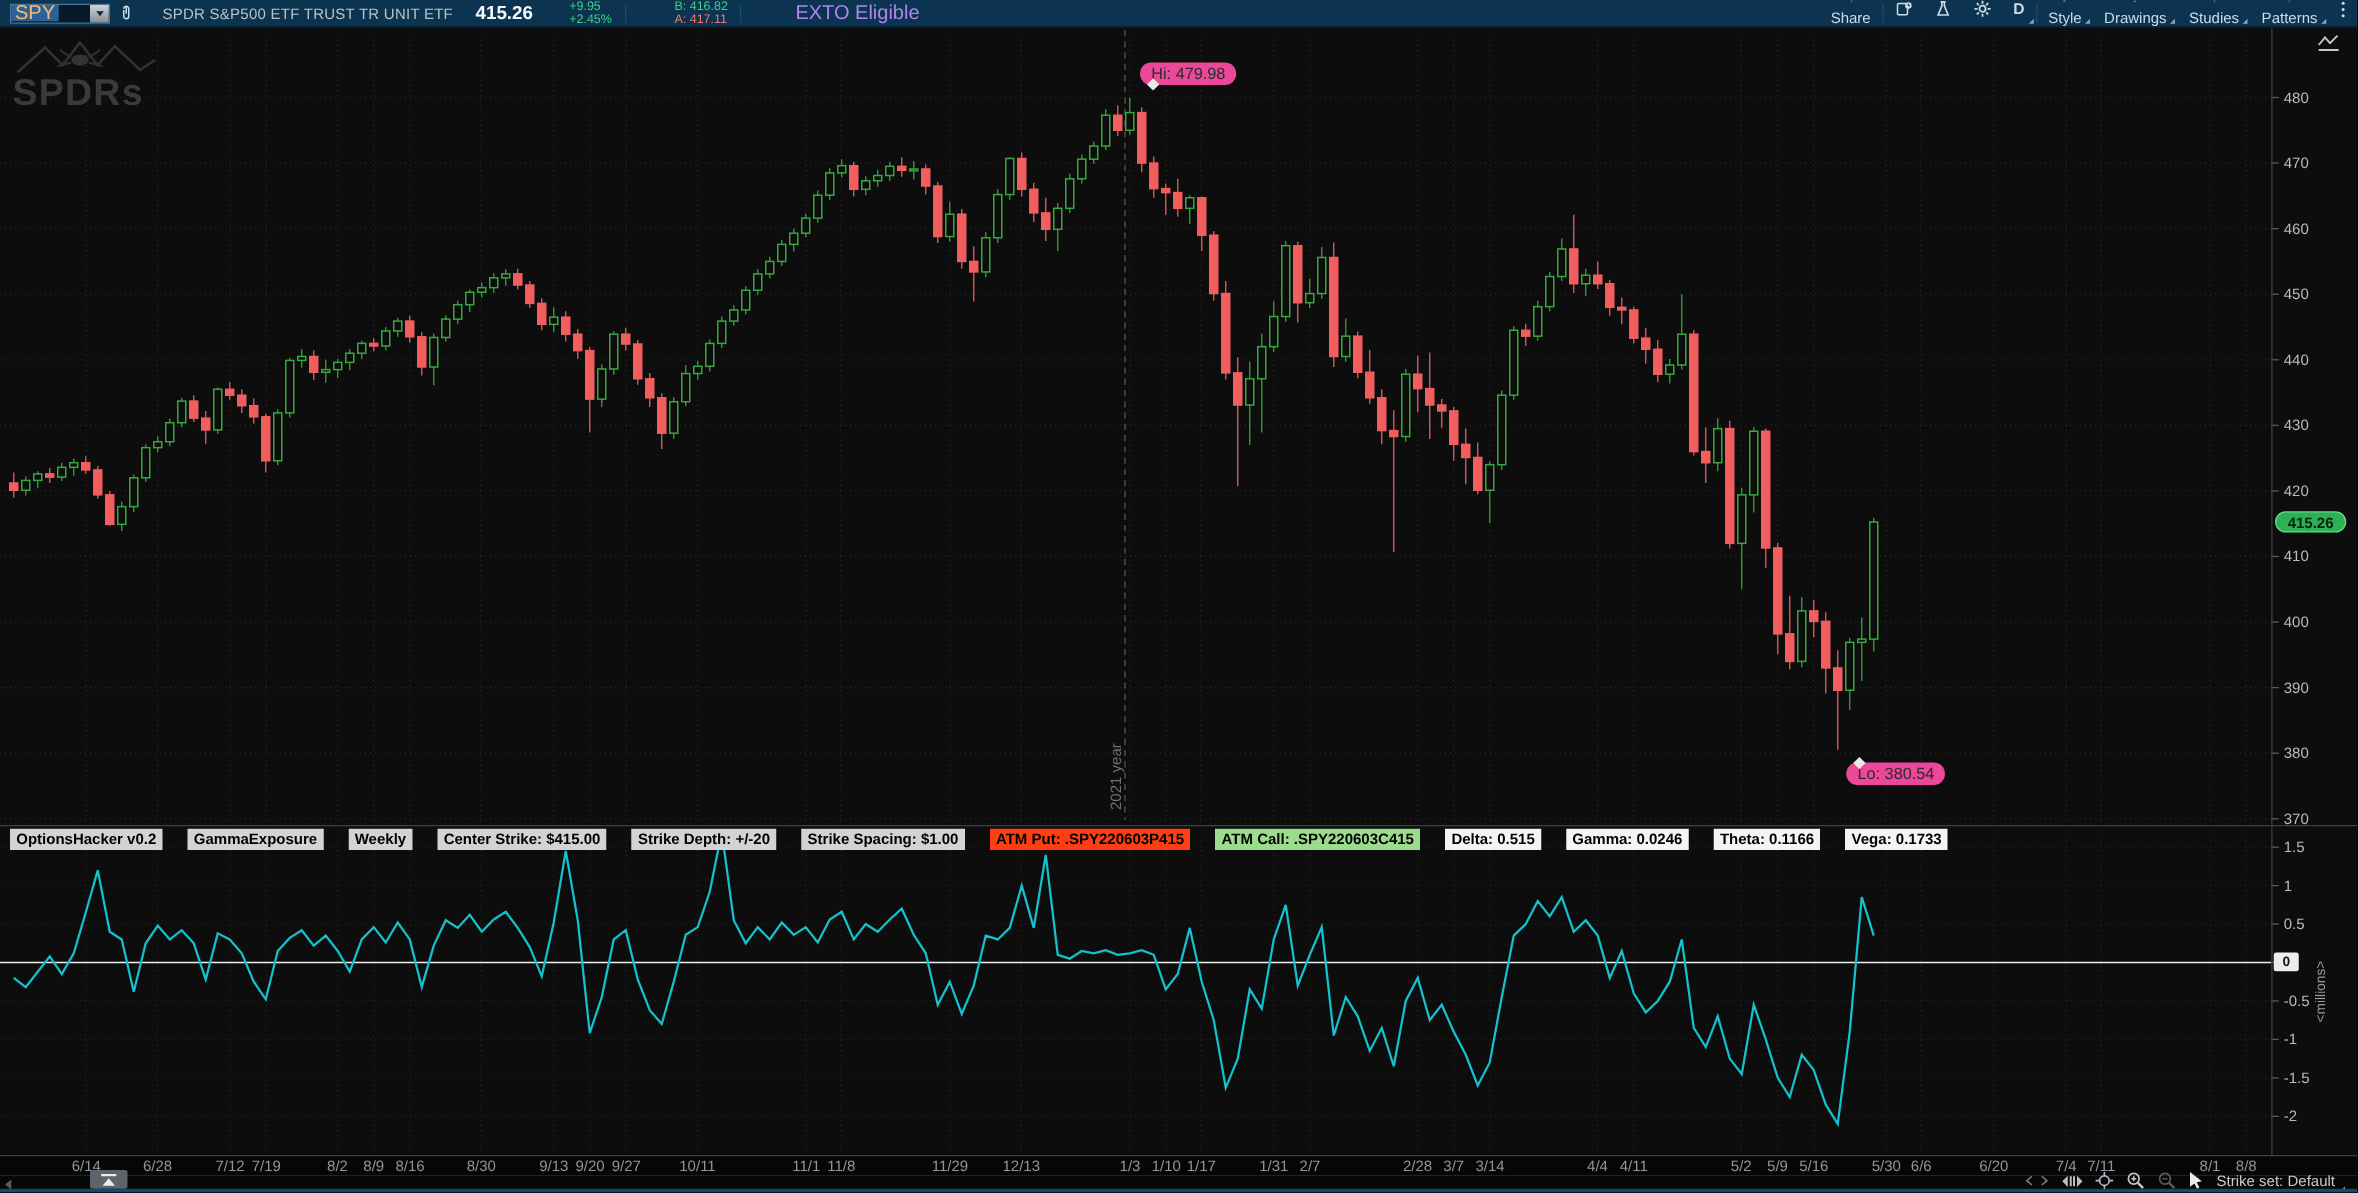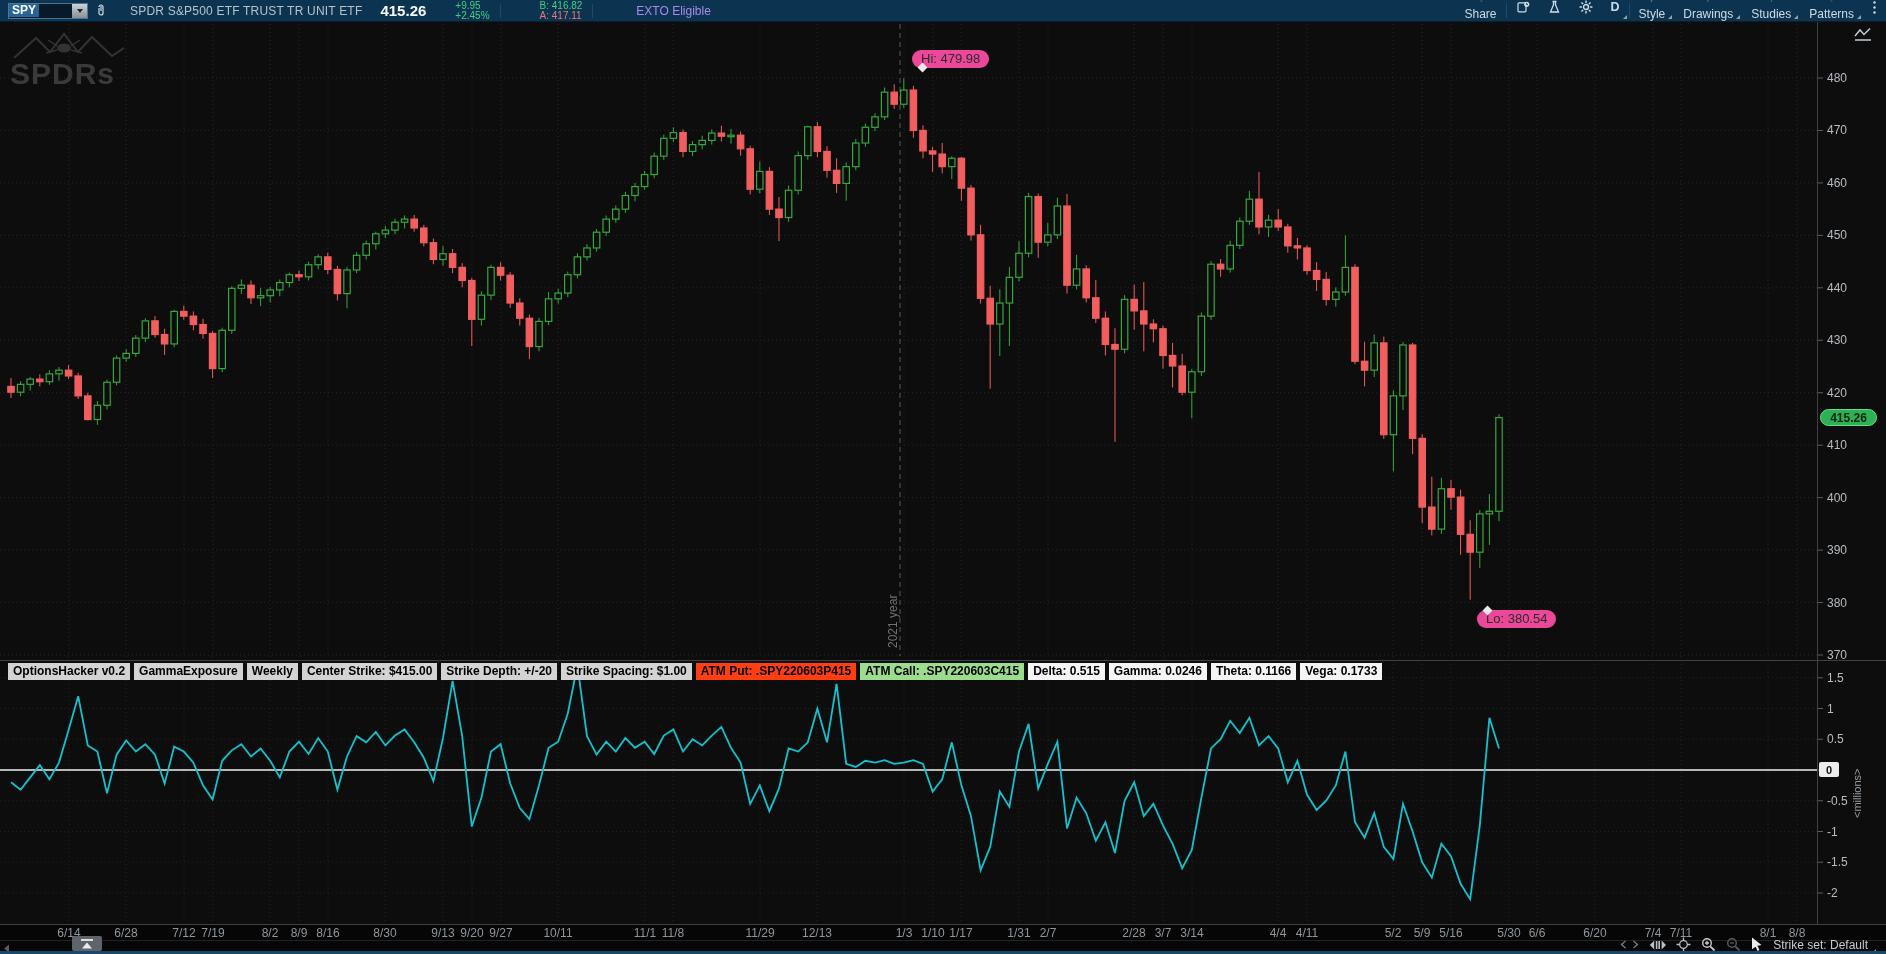--- a/index.html
+++ b/index.html
@@ -7,46 +7,46 @@
        font-family:"Liberation Sans","DejaVu Sans",sans-serif;-webkit-font-smoothing:antialiased;}
   #chart-svg{position:absolute;left:0;top:0;z-index:1;}
 
   
   .toolbar{position:absolute;left:0;top:0;width:100%;height:22px;background:#0c3450;
            border-bottom:1px solid #071f33;display:flex;justify-content:space-between;
            align-items:center;z-index:10;box-sizing:border-box;}
   .tb-left{display:flex;align-items:center;height:100%;}
   .symbol-box{margin-left:8px;width:80px;height:16px;background:#081a29;border:1px solid #4b7694;
               display:flex;align-items:center;justify-content:space-between;box-sizing:border-box;}
-  .sym-text{color:#ffffff;font-size:12px;font-weight:bold;padding:0 3px;background:#2a6496;line-height:13px;}
+  .sym-text{color:#fdba74;font-size:16px;font-weight:normal;padding:0 3px;background:#2a6496;line-height:13px;}
   .sym-dd{width:15px;height:14px;background:linear-gradient(#cdd2d8,#878f98);display:flex;
           align-items:center;justify-content:center;cursor:pointer;}
   .sym-dd i{display:block;width:0;height:0;border:3.5px solid transparent;border-top:4.5px solid #1e242a;margin-top:4px;}
   .tb-ic{display:flex;align-items:center;}
   .link-ic{margin-left:8px;}
   .desc{color:#b6c3cd;font-size:12px;margin-left:24px;letter-spacing:.2px;}
   .last{color:#f7fafc;font-size:15px;font-weight:bold;margin-left:18px;}
   .stack{display:flex;flex-direction:column;font-size:10px;line-height:10px;margin-left:29px;}
   .chg span{color:#3ed082;}
   .ba .bid{color:#3ed082;}.ba .ask{color:#f2766f;}
   .vdiv{width:1px;height:14px;background:#1c4a6e;margin:0 10px;}
-  .exto{color:#ab87ee;font-size:12px;padding-left:33px;}
+  .exto{color:#ab87ee;font-size:16px;padding-left:33px;}
   .tb-right{display:flex;align-items:center;height:100%;color:#ccdbe6;font-size:12px;}
   .tb-btn{display:flex;align-items:center;gap:5px;padding:0 9px;height:100%;position:relative;cursor:pointer;flex-direction:column;}
   .tb-btn.dd::after{content:"";position:absolute;right:2px;bottom:2px;width:0;height:0;
                     border-left:4px solid transparent;border-bottom:4px solid #8aa5b8;}
   .tb-sep{width:1px;height:15px;background:#1c4a6e;}
   .bold-d{font-weight:bold;font-size:12.5px;}
 
   
   .watermark{position:absolute;left:10px;top:28px;z-index:2;}
   .wm-text{color:#3a3a3a;font-size:30px;font-weight:bold;letter-spacing:1px;line-height:24px;margin-top:-4px;}
 
   
-  .chips{position:absolute;left:8px;top:663px;display:flex;gap:4px;z-index:4;}
+  .chips{position:absolute;left:8px;top:663px;display:flex;gap:20px;z-index:4;}
   .chip{font-size:12px;font-weight:bold;color:#000;padding:1px 5px 2px;background:#d3d3d3;white-space:nowrap;}
   .chip.orange{background:#ff3f12;}
   .chip.green{background:#9cdd8d;}
   .chip.white{background:#f4f4f4;}
 
   
   .bubble{position:absolute;background:#ec4899;color:#2b2b2b;font-size:13px;padding:1px 9px 2px;
           border-radius:9px;z-index:4;white-space:nowrap;}
   .bubble::after{content:"";position:absolute;width:7px;height:7px;background:#e9e9e9;transform:rotate(45deg);}
   .bubble.hi::after{bottom:-3px;left:7px;}

